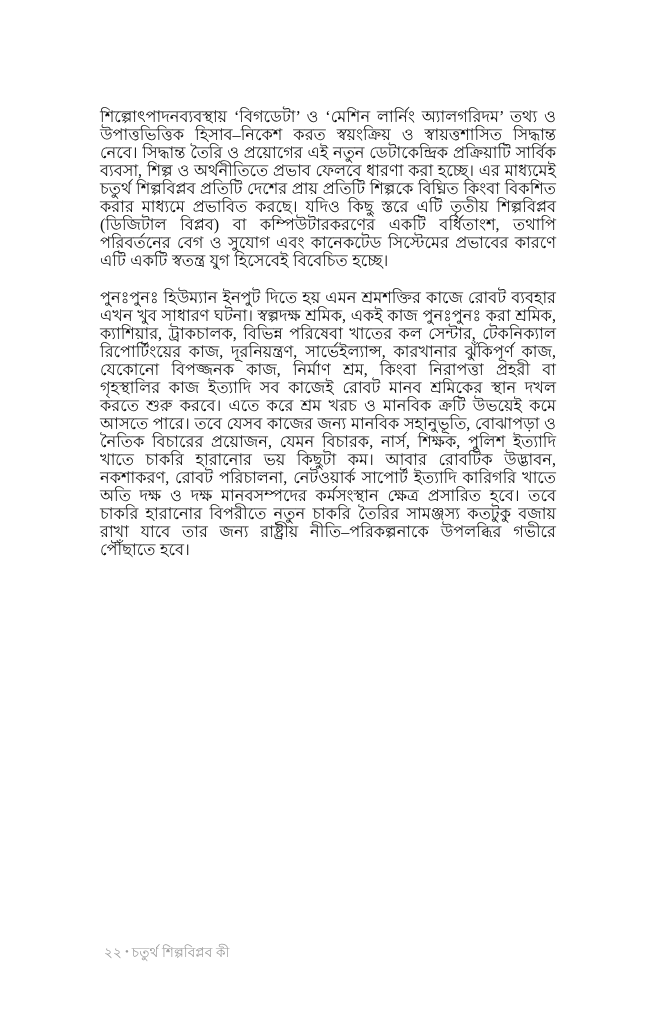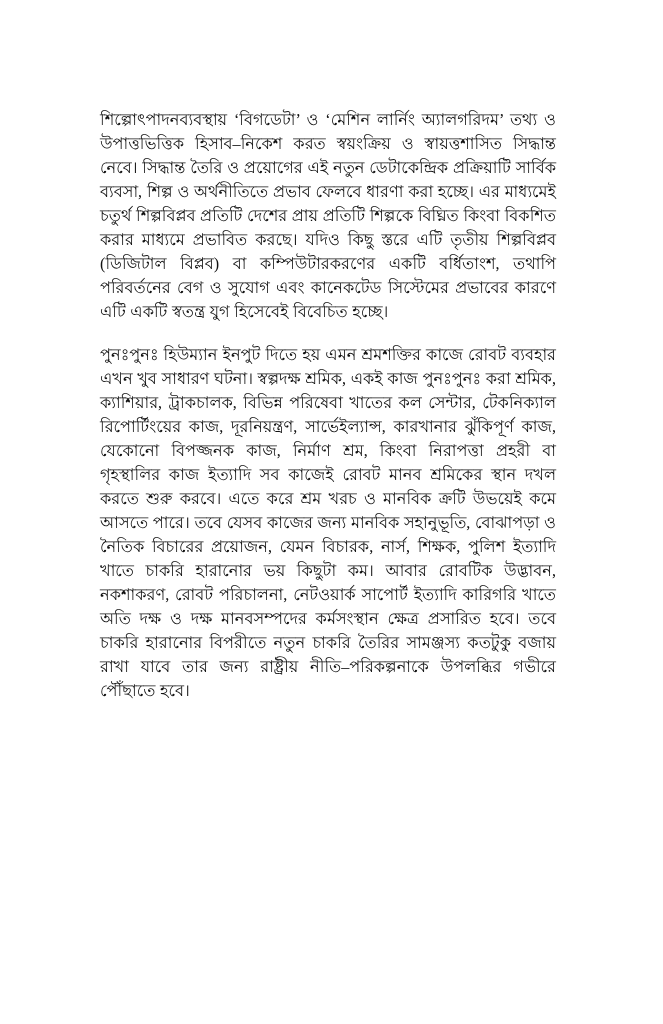--- a/index.html
+++ b/index.html
@@ -31,21 +31,21 @@
     position: absolute;
     left: 100px;
     top: 108px;
     width: 466px;
   }
 
   .para {
     margin: 0 10px 19px 0;
     padding: 0;
     font-size: 16.2px;
-    line-height: 24px;
+    line-height: 18px;
     text-align: justify;
     text-justify: inter-word;
     color: #111111;
     word-spacing: 0.5px;
     letter-spacing: 0px;
   }
 
   .para:last-child {
     margin-bottom: 0;
   }
@@ -82,14 +82,17 @@
 </head>
 <body>
 
 <div class="page">
 
   <div class="text-block">
     <p class="para full-justify">শিল্পোৎপাদনব্যবস্থায় ‘বিগডেটা’ ও ‘মেশিন লার্নিং অ্যালগরিদম’ তথ্য ও উপাত্তভিত্তিক হিসাব–নিকেশ করত স্বয়ংক্রিয় ও স্বায়ত্তশাসিত সিদ্ধান্ত নেবে। সিদ্ধান্ত তৈরি ও প্রয়োগের এই নতুন ডেটাকেন্দ্রিক প্রক্রিয়াটি সার্বিক ব্যবসা, শিল্প ও অর্থনীতিতে প্রভাব ফেলবে ধারণা করা হচ্ছে। এর মাধ্যমেই চতুর্থ শিল্পবিপ্লব প্রতিটি দেশের প্রায় প্রতিটি শিল্পকে বিঘ্নিত কিংবা বিকশিত করার মাধ্যমে প্রভাবিত করছে। যদিও কিছু স্তরে এটি তৃতীয় শিল্পবিপ্লব (ডিজিটাল বিপ্লব) বা কম্পিউটারকরণের একটি বর্ধিতাংশ, তথাপি পরিবর্তনের বেগ ও সুযোগ এবং কানেকটেড সিস্টেমের প্রভাবের কারণে এটি একটি স্বতন্ত্র যুগ হিসেবেই বিবেচিত হচ্ছে।</p>
     <p class="para full-justify">পুনঃপুনঃ হিউম্যান ইনপুট দিতে হয় এমন শ্রমশক্তির কাজে রোবট ব্যবহার এখন খুব সাধারণ ঘটনা। স্বল্পদক্ষ শ্রমিক, একই কাজ পুনঃপুনঃ করা শ্রমিক, ক্যাশিয়ার, ট্রাকচালক, বিভিন্ন পরিষেবা খাতের কল সেন্টার, টেকনিক্যাল রিপোর্টিংয়ের কাজ, দূরনিয়ন্ত্রণ, সার্ভেইল্যান্স, কারখানার ঝুঁকিপূর্ণ কাজ, যেকোনো বিপজ্জনক কাজ, নির্মাণ শ্রম, কিংবা নিরাপত্তা প্রহরী বা গৃহস্থালির কাজ ইত্যাদি সব কাজেই রোবট মানব শ্রমিকের স্থান দখল করতে শুরু করবে। এতে করে শ্রম খরচ ও মানবিক ক্রটি উভয়েই কমে আসতে পারে। তবে যেসব কাজের জন্য মানবিক সহানুভূতি, বোঝাপড়া ও নৈতিক বিচারের প্রয়োজন, যেমন বিচারক, নার্স, শিক্ষক, পুলিশ ইত্যাদি খাতে চাকরি হারানোর ভয় কিছুটা কম। আবার রোবটিক উদ্ভাবন, নকশাকরণ, রোবট পরিচালনা, নেটওয়ার্ক সাপোর্ট ইত্যাদি কারিগরি খাতে অতি দক্ষ ও দক্ষ মানবসম্পদের কর্মসংস্থান ক্ষেত্র প্রসারিত হবে। তবে চাকরি হারানোর বিপরীতে নতুন চাকরি তৈরির সামঞ্জস্য কতটুকু বজায় রাখা যাবে তার জন্য রাষ্ট্রীয় নীতি–পরিকল্পনাকে উপলব্ধির গভীরে পৌঁছাতে হবে।</p>
   </div>
 
+  <div class="footer">
+    <span class="pg-num">২২</span><span class="pg-dot">•</span><span class="pg-title">চতুর্থ শিল্পবিপ্লব কী</span>
+  </div>
 
 </div>
 
 </body></html>

